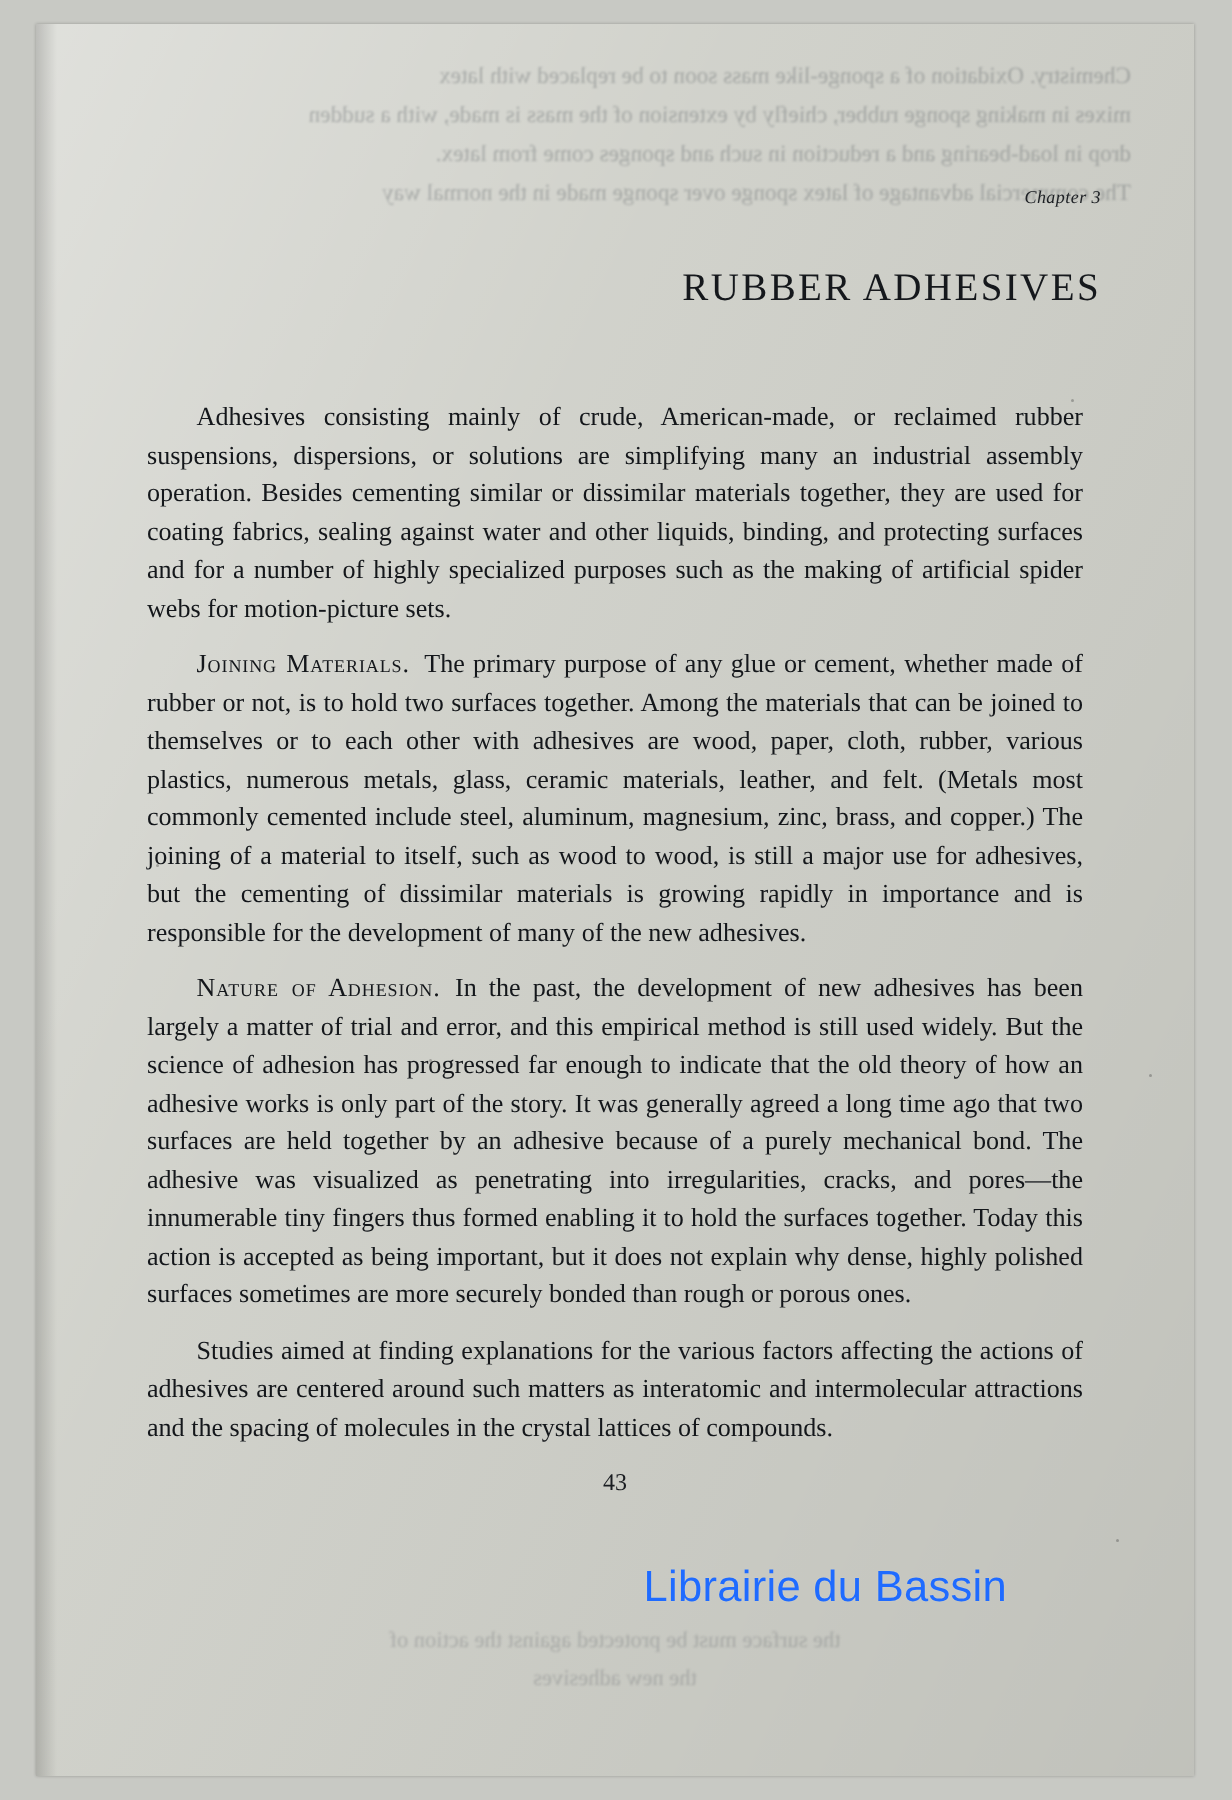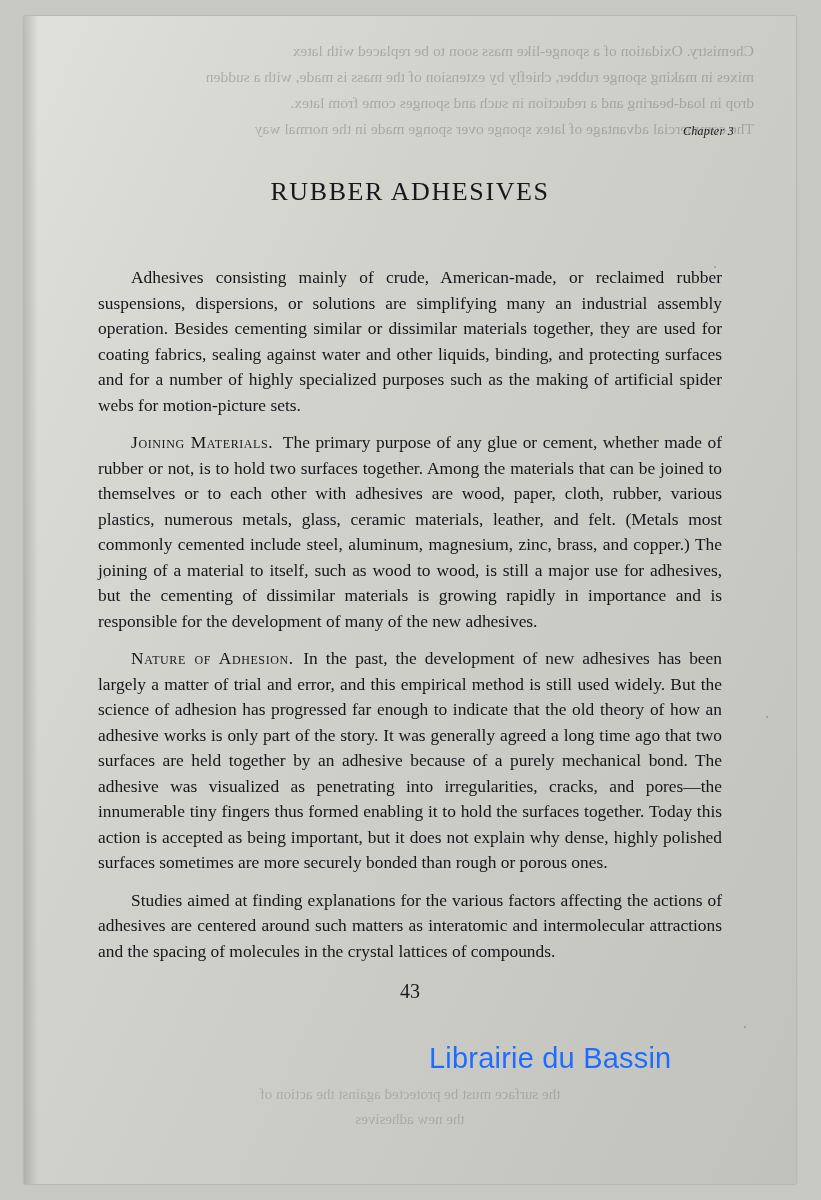--- a/index.html
+++ b/index.html
@@ -79,21 +79,21 @@
   }
   .chapter-label {
     font-style: italic;
     font-size: 12px;
     text-align: right;
     color: #1d2024;
     letter-spacing: 0.3px;
   }
   .chapter-title {
     margin-top: 38px;
-    text-align: center;
+    text-align: right;
     font-size: 26px;
     letter-spacing: 1.6px;
     color: #15181c;
     font-weight: normal;
   }
   .body-text {
     margin-top: 58px;
     font-size: 17.4px;
     line-height: 25.5px;
     text-align: justify;
@@ -107,21 +107,21 @@
   }
   .body-text p:first-child { text-indent: 1.9em; }
   .runin {
     font-variant: small-caps;
     letter-spacing: 0.6px;
   }
   .runin-gap { display: inline-block; width: 0.55em; }
   .page-number {
     margin-top: 16px;
     text-align: center;
-    font-size: 20px;
+    font-size: 16px;
     color: #1a1d21;
   }
   .watermark {
     position: absolute;
     left: 405px;
     top: 1026px;
     font-family: "Liberation Sans", sans-serif;
     font-size: 29px;
     color: #1f6bff;
     letter-spacing: 0.2px;

